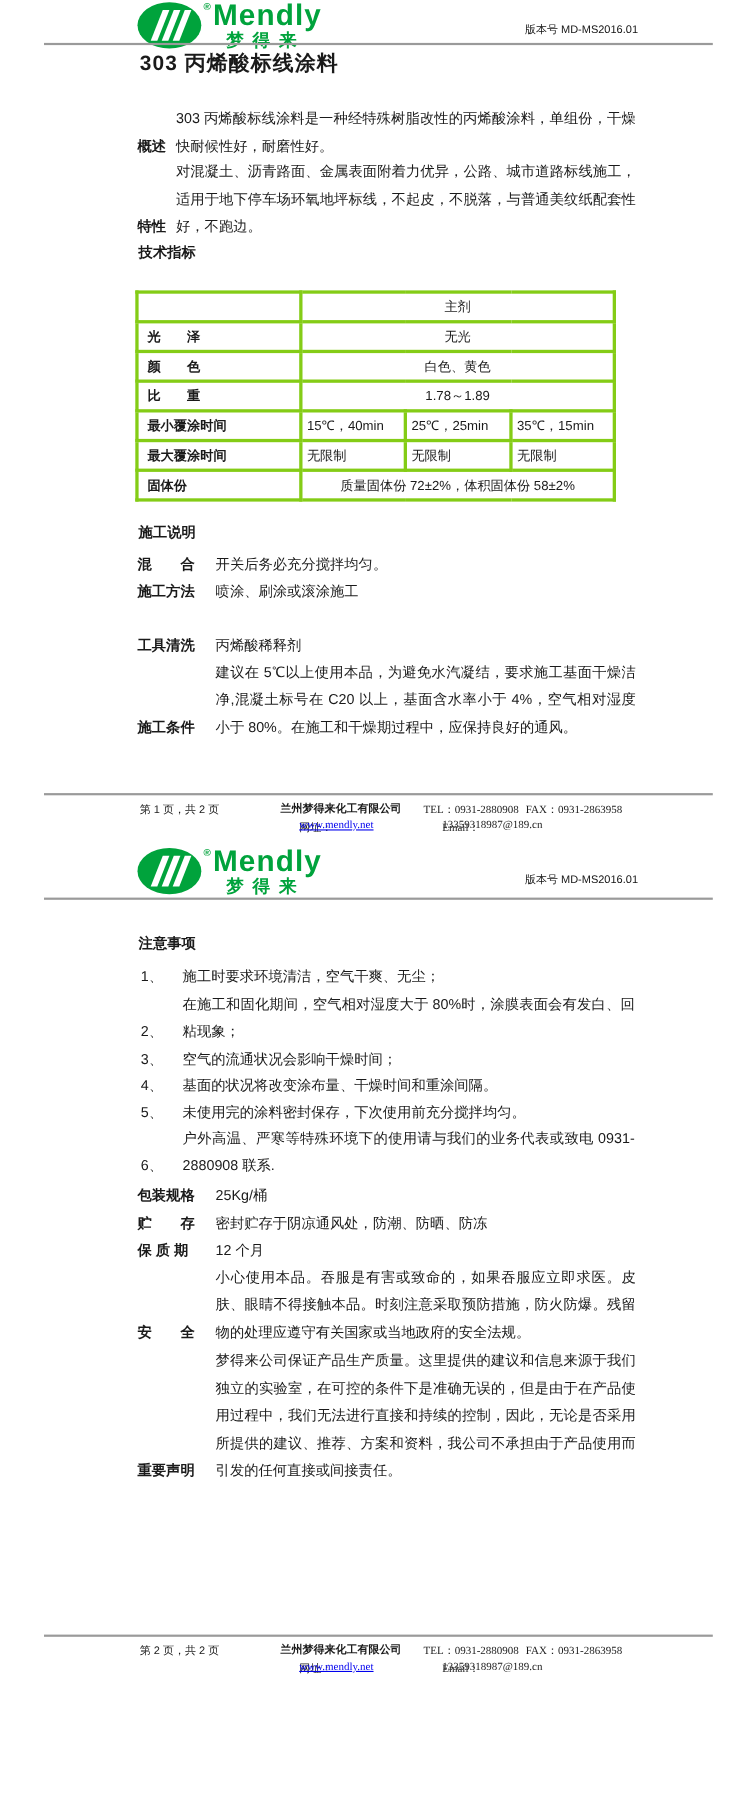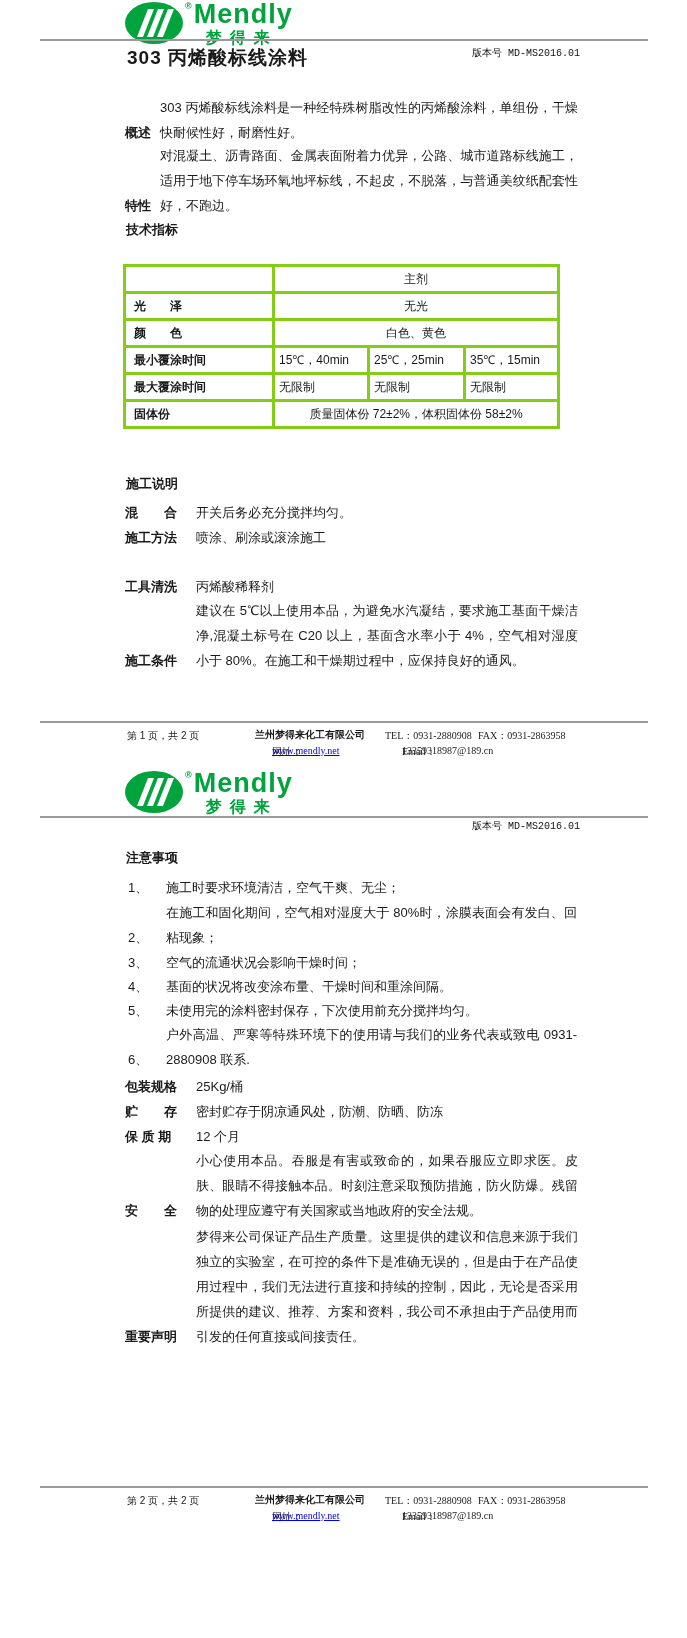--- a/index.html
+++ b/index.html
@@ -6,21 +6,21 @@
   .doc{position:relative;width:687px;height:1638px;background:#fff;overflow:hidden;
        font-family:"Liberation Sans",sans-serif;color:#1a1a1a;font-size:13px;}
   .rule{position:absolute;left:40px;width:608px;height:2px;background:#9a9a9a;}
   .logo{position:absolute;left:124px;display:flex;align-items:flex-start;}
   .logo-mark{display:block;}
   .logo-reg{font-size:9px;color:#00A33C;font-weight:bold;margin:0 2px 0 1px;}
   .logo-texts{display:flex;flex-direction:column;line-height:1;}
   .logo-en{color:#00A33C;font-weight:800;font-size:27px;letter-spacing:1px;}
   .logo-cn{color:#00A33C;font-weight:800;font-size:16px;letter-spacing:8px;margin-top:2px;margin-left:12px;font-family:Liberation Serif, serif;}
   .version{position:absolute;left:420px;width:160px;text-align:right;font-size:10px;
-           font-family:Liberation Mono, monospace;color:#111;margin-top:26px;}
+           font-family:Liberation Sans, sans-serif;color:#111;}
   .title{position:absolute;left:127px;font-size:19px;font-weight:bold;letter-spacing:1px;}
   .h{position:absolute;left:126px;font-size:13px;font-weight:bold;}
   .sec{position:absolute;left:125px;width:453px;display:flex;align-items:flex-end;}
   .sec .lbl{font-weight:bold;flex:0 0 35px;line-height:25px;}
   .sec.lw71 .lbl{flex:0 0 71px;}
   .sec .txt{flex:1;line-height:25px;text-align:justify;}
   .note{left:128px;width:449px;}
   .note .num{flex:0 0 38px;line-height:25px;}
   .spec-table{position:absolute;left:123px;top:264px;width:434px;border-collapse:collapse;
               font-size:12px;table-layout:fixed;}
@@ -82,20 +82,24 @@
     </tr>
     <tr>
       <td class="lc">光　　泽</td>
       <td class="ctr" colspan="3">无光</td>
     </tr>
     <tr>
       <td class="lc">颜　　色</td>
       <td class="ctr" colspan="3">白色、黄色</td>
     </tr>
     <tr>
+      <td class="lc">比　　重</td>
+      <td class="ctr" colspan="3">1.78～1.89</td>
+    </tr>
+    <tr>
       <td class="lc">最小覆涂时间</td>
       <td>15℃，40min</td>
       <td>25℃，25min</td>
       <td>35℃，15min</td>
     </tr>
     <tr>
       <td class="lc">最大覆涂时间</td>
       <td>无限制</td>
       <td>无限制</td>
       <td>无限制</td>

